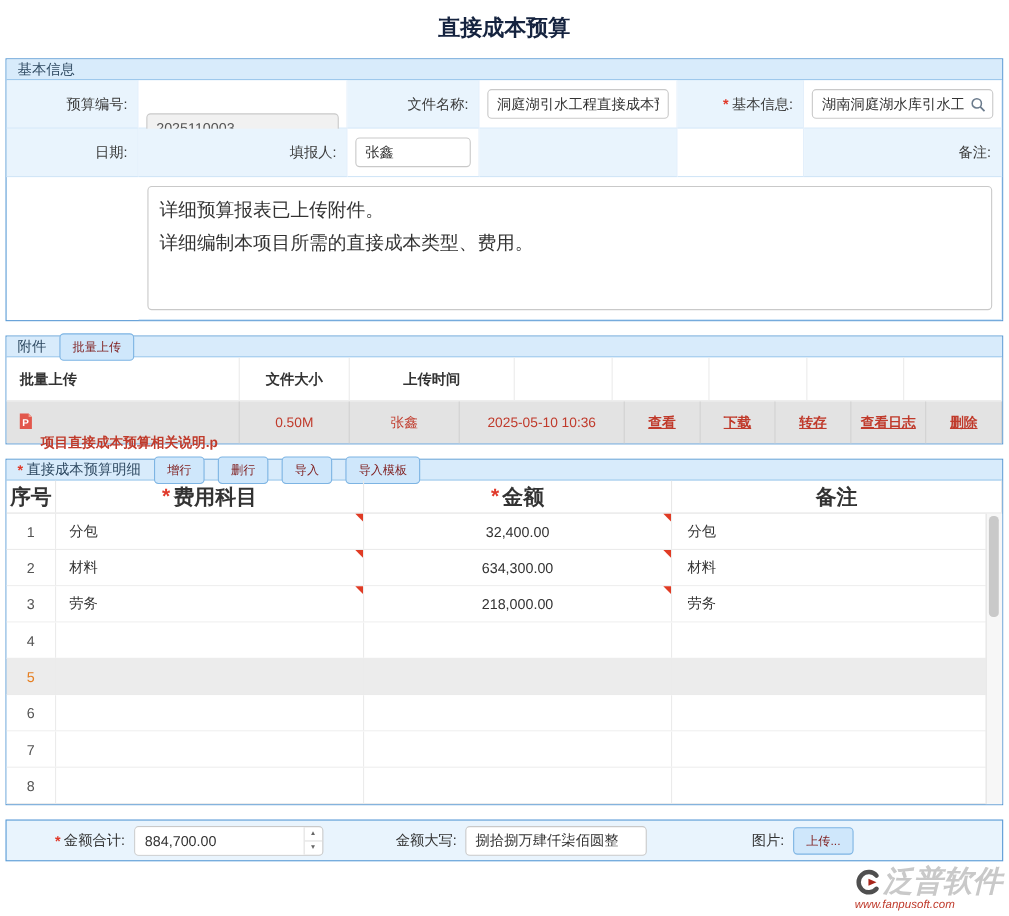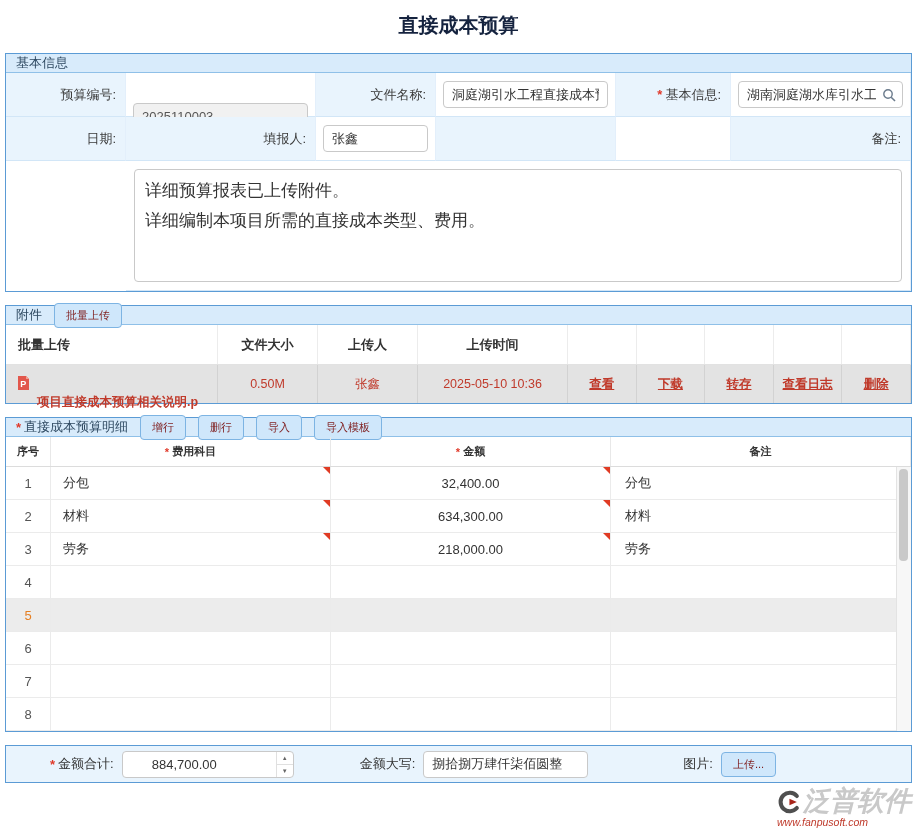--- a/index.html
+++ b/index.html
@@ -47,42 +47,42 @@
   .att-head > div { display:flex; align-items:center; justify-content:center; border-right:1px solid #ececec; }
   .att-head .c-name { justify-content:flex-start; padding-left:12px; }
   .c-name { width:212px; } .c-size { width:100px; } .c-up { width:100px; } .c-time { width:150px; } .c-act { flex:1; }
   .att-row { display:flex; height:38px; background:#e3e3e3; font-size:12.5px; color:#c03a2b; }
   .att-row > div { display:flex; align-items:center; justify-content:center; border-right:1px solid #d2d2d2; }
   .att-row .c-name { justify-content:flex-start; padding-left:10px; gap:6px; }
   .file-name { color:#cf3a2a; }
   .link { color:#c03a2b; text-decoration:underline; font-weight:bold; cursor:pointer; }
 
   
-  .dt-head { display:flex; height:30px; background:#fff; border-bottom:1px solid #dcdcdc; font-size:11px; font-weight:bold; color:#333; }
+  .dt-head { display:flex; height:30px; background:#fff; border-bottom:1px solid #dcdcdc; font-size:19px; font-weight:bold; color:#333; }
   .dt-head > div { display:flex; align-items:center; justify-content:center; border-right:1px solid #e8e8e8; }
   .d-no { width:45px; } .d-subj { width:280px; } .d-amt { width:280px; } .d-rem { flex:1; }
   .dt-body { position:relative; }
   .drow { display:flex; height:33px; border-bottom:1px solid #ebebeb; background:#fff; font-size:13px; color:#333; }
   .drow > div { display:flex; align-items:center; border-right:1px solid #ebebeb; position:relative; }
   .drow .d-no { justify-content:center; color:#555; }
   .drow .d-subj { padding-left:12px; }
   .drow .d-amt { justify-content:center; }
   .drow .d-rem { padding-left:14px; }
   .drow.active { background:#ececec; }
   .drow.active .d-no { color:#e67f22; }
   .flag { position:absolute; top:0; right:0; width:0; height:0; border-top:7px solid #e03b24; border-left:7px solid transparent; }
   .scrollbar { position:absolute; top:0; right:0; bottom:0; width:15px; background:#f7f7f7; border-left:1px solid #e3e3e3; }
   .scroll-thumb { position:absolute; top:2px; left:2px; width:9px; height:92px; background:#c9c9c9; border-radius:4px; cursor:pointer; }
 
   
   .footer {
     margin:0 5px; height:38px; border:1px solid #5b9bd5; background:#e9f4fd;
     display:flex; align-items:center; font-size:13px; color:#333; padding-left:44px;
   }
-  .spin-wrap { width:172px; height:27px; margin-left:8px; background:#fff; border:1px solid #c9c9c9; border-radius:4px; display:flex; overflow:hidden;padding-left:20px; }
+  .spin-wrap { width:172px; height:27px; margin-left:8px; background:#fff; border:1px solid #c9c9c9; border-radius:4px; display:flex; overflow:hidden; }
   .spin-inp { border:none; outline:none; flex:1; min-width:0; padding:0 9px; font-size:13px; color:#333; font-family:inherit; }
   .spinner { width:17px; border-left:1px solid #e0e0e0; display:flex; flex-direction:column; }
   .spin-btn { flex:1; display:flex; align-items:center; justify-content:center; font-size:6px; color:#666; cursor:pointer; }
   .spin-btn + .spin-btn { border-top:1px solid #e0e0e0; }
   .w165 { width:165px; margin-left:8px; }
   .lbl-words { margin-left:66px; }
   .lbl-img { margin-left:95px; }
   .footer .btn { margin-left:8px; }
 
   
@@ -152,21 +152,20 @@
 </section>
 
 <section class="panel">
   <div class="panel-hd">
     <span>附件</span>
     <button class="btn">批量上传</button>
   </div>
   <div class="att-head">
     <div class="c-name">批量上传</div>
     <div class="c-size">文件大小</div>
-    <div class="c-up">上传人</div>
     <div class="c-time">上传时间</div>
     <div class="c-act"></div>
     <div class="c-act"></div>
     <div class="c-act"></div>
     <div class="c-act"></div>
     <div class="c-act"></div>
   </div>
   <div class="att-row">
     <div class="c-name">
       <span>

